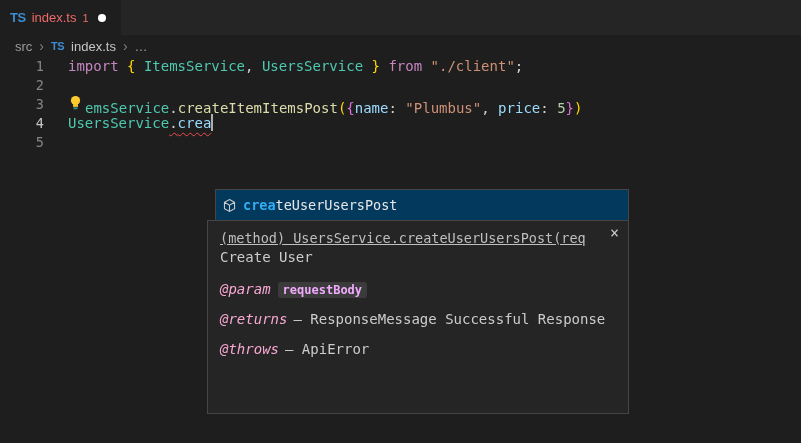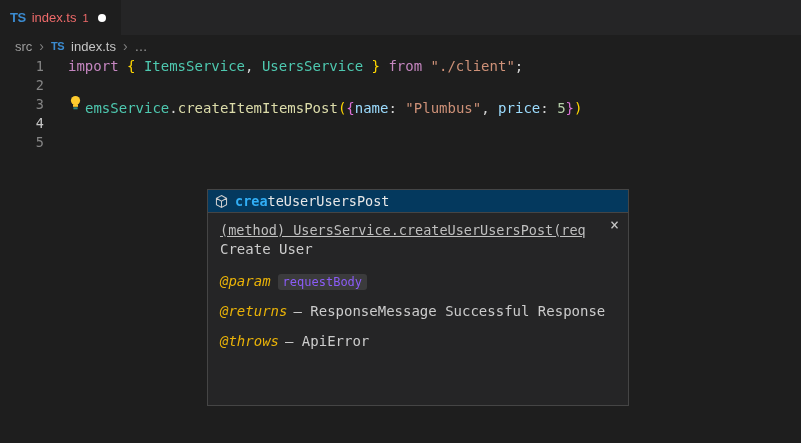--- a/index.html
+++ b/index.html
@@ -30,39 +30,39 @@
   .ln.active { color:#c6c6c6; }
   .code { padding-left:24px; white-space:pre; }
   .squiggle { text-decoration:underline wavy #f14c4c;
               text-decoration-thickness:1px; text-underline-offset:4px; }
   .bulb { display:inline-block; width:17px; vertical-align:text-bottom; }
   .cursor { display:inline-block; width:2px; height:17px; background:#aeafad;
             vertical-align:text-bottom; }
 
   
   .suggest { position:absolute; left:207px; top:132px; width:422px; z-index:10; }
-  .suggest-row { height:23px; background:#04395e; border:1px solid #454545;
+  .suggest-row { height:31px; background:#04395e; border:1px solid #454545;
       border-bottom:none; display:flex; align-items:center; padding:0 6px; gap:6px;
       font-family:"DejaVu Sans Mono", monospace; font-size:13.5px; color:#e8e8e8;
-      cursor:pointer; }
+      cursor:pointer;margin-left:8px; }
   .match { color:#31aef5; font-weight:bold; }
   .cube-icon { display:flex; align-items:center; }
 
   .docs { background:#252526; border:1px solid #454545; padding:8px 12px;
           position:relative; color:#cccccc; min-height:194px; }
   .sig { font-family:"DejaVu Sans Mono", monospace; font-size:13.5px;
          line-height:19px; color:#bfbfbf;text-decoration:underline; }
   .close { position:absolute; top:5px; right:9px; color:#c5c5c5; font-size:15px;
            line-height:15px; cursor:pointer; }
   .desc { font-size:14px; color:#cccccc; }
   .tagline { margin-top:13px; font-size:14px; height:17px; }
-  .taglabel { font-style:italic; color:#eab308; }
+  .taglabel { font-style:italic; color:#f9a8d4; }
   .chip { font-family:"DejaVu Sans Mono", monospace; font-size:12px;
           background:rgba(255,255,255,0.10); padding:1px 5px; border-radius:3px;
-          color:#8b5cf6; margin-left:7px; }
+          color:#f0abfc; margin-left:7px;font-weight:bold; }
   .tagbody { color:#cccccc; margin-left:6px; }
 </style>
 </head>
 <body>
 
 <div class="tabbar">
   <div class="tab">
     <span class="ts-icon">TS</span>
     <span class="tab-file">index.ts</span>
     <span class="tab-badge">1</span>
@@ -92,20 +92,21 @@
       <div class="line">
         <span class="ln">3</span>
         <span class="code"><span class="bulb"><svg width="15" height="16" viewBox="0 0 15 16">
               <circle cx="7.5" cy="5.6" r="4.6" fill="#fecb2e"></circle>
               <rect x="5" y="9.4" width="5" height="2.4" fill="#fecb2e"></rect>
               <rect x="5.4" y="12.3" width="4.2" height="2" fill="#34887e"></rect>
             </svg></span><span style="color: rgb(78, 201, 176);">emsService</span><span style="color: rgb(212, 212, 212);">.</span><span style="color: rgb(220, 220, 170);">createItemItemsPost</span><span style="color: rgb(255, 215, 0);">(</span><span style="color: rgb(218, 112, 214);">{</span><span style="color: rgb(156, 220, 254);">name</span><span style="color: rgb(212, 212, 212);">:</span><span style="color: rgb(212, 212, 212);"> </span><span style="color: rgb(206, 145, 120);">"Plumbus"</span><span style="color: rgb(212, 212, 212);">,</span><span style="color: rgb(212, 212, 212);"> </span><span style="color: rgb(156, 220, 254);">price</span><span style="color: rgb(212, 212, 212);">:</span><span style="color: rgb(212, 212, 212);"> </span><span style="color: rgb(181, 206, 168);">5</span><span style="color: rgb(218, 112, 214);">}</span><span style="color: rgb(255, 215, 0);">)</span></span>
       </div>
       <div class="line">
         <span class="ln active">4</span>
+        <span class="code"><span style="color: rgb(78, 201, 176);">UsersService</span><span class="squiggle" style="color: rgb(212, 212, 212);">.</span><span class="squiggle" style="color: rgb(156, 220, 254);">crea</span><span class="cursor"></span></span>
       </div>
       <div class="line">
         <span class="ln">5</span>
         <span class="code"></span>
       </div>
     </div>
 
   <div class="suggest">
     <div class="suggest-row">
       <span class="cube-icon">

